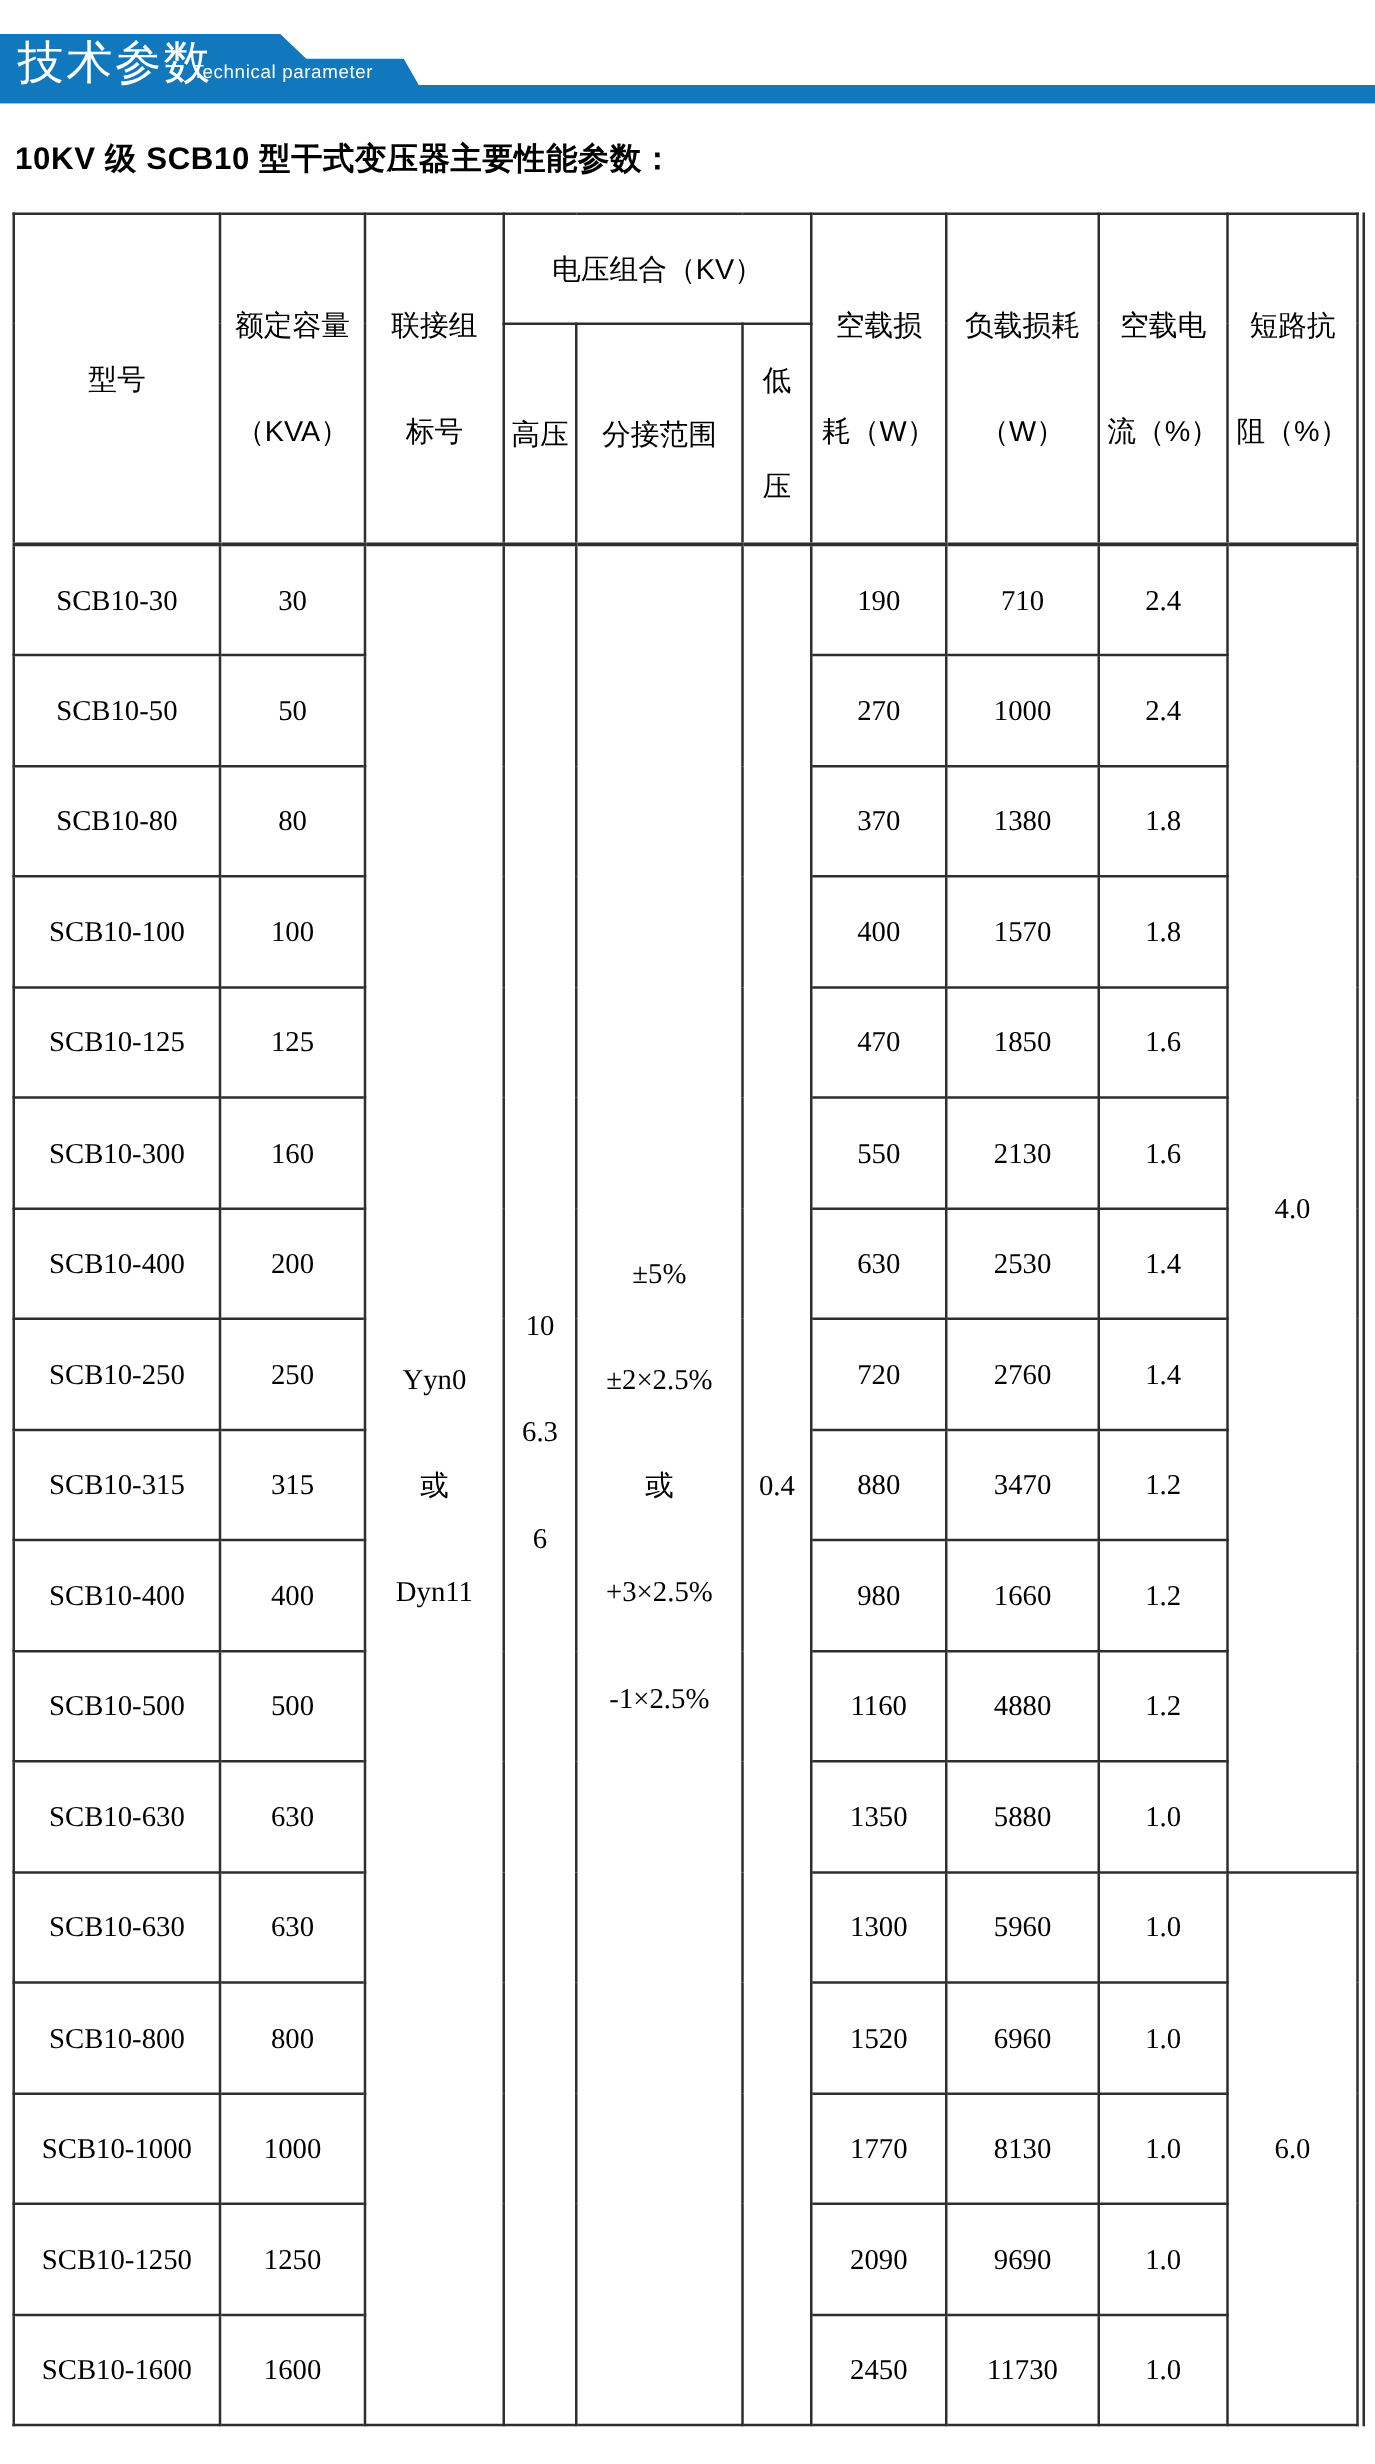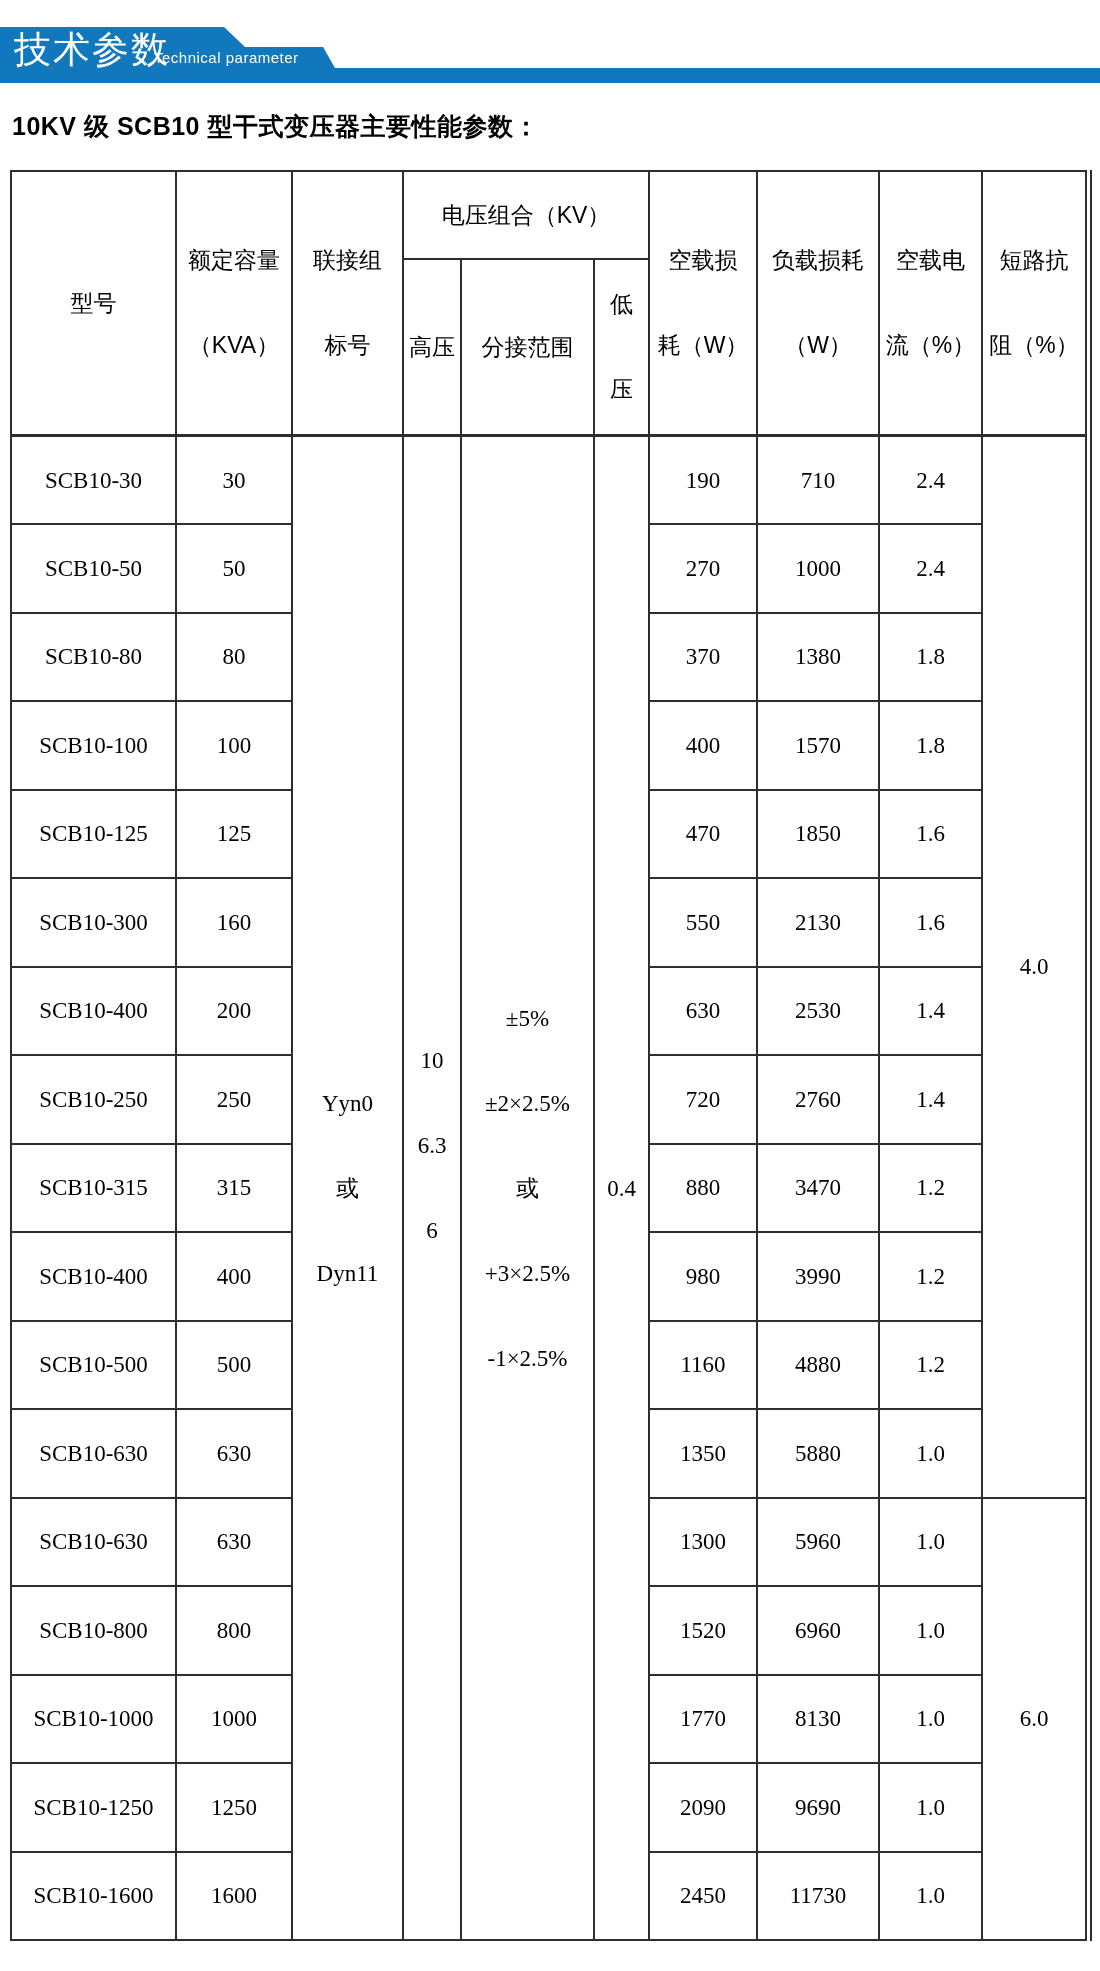--- a/index.html
+++ b/index.html
@@ -196,21 +196,21 @@
       <td>SCB10-315</td>
       <td>315</td>
       <td>880</td>
       <td>3470</td>
       <td>1.2</td>
     </tr>
     <tr>
       <td>SCB10-400</td>
       <td>400</td>
       <td>980</td>
-      <td>3990</td>
+      <td>1660</td>
       <td>1.2</td>
     </tr>
     <tr>
       <td>SCB10-500</td>
       <td>500</td>
       <td>1160</td>
       <td>4880</td>
       <td>1.2</td>
     </tr>
     <tr>

